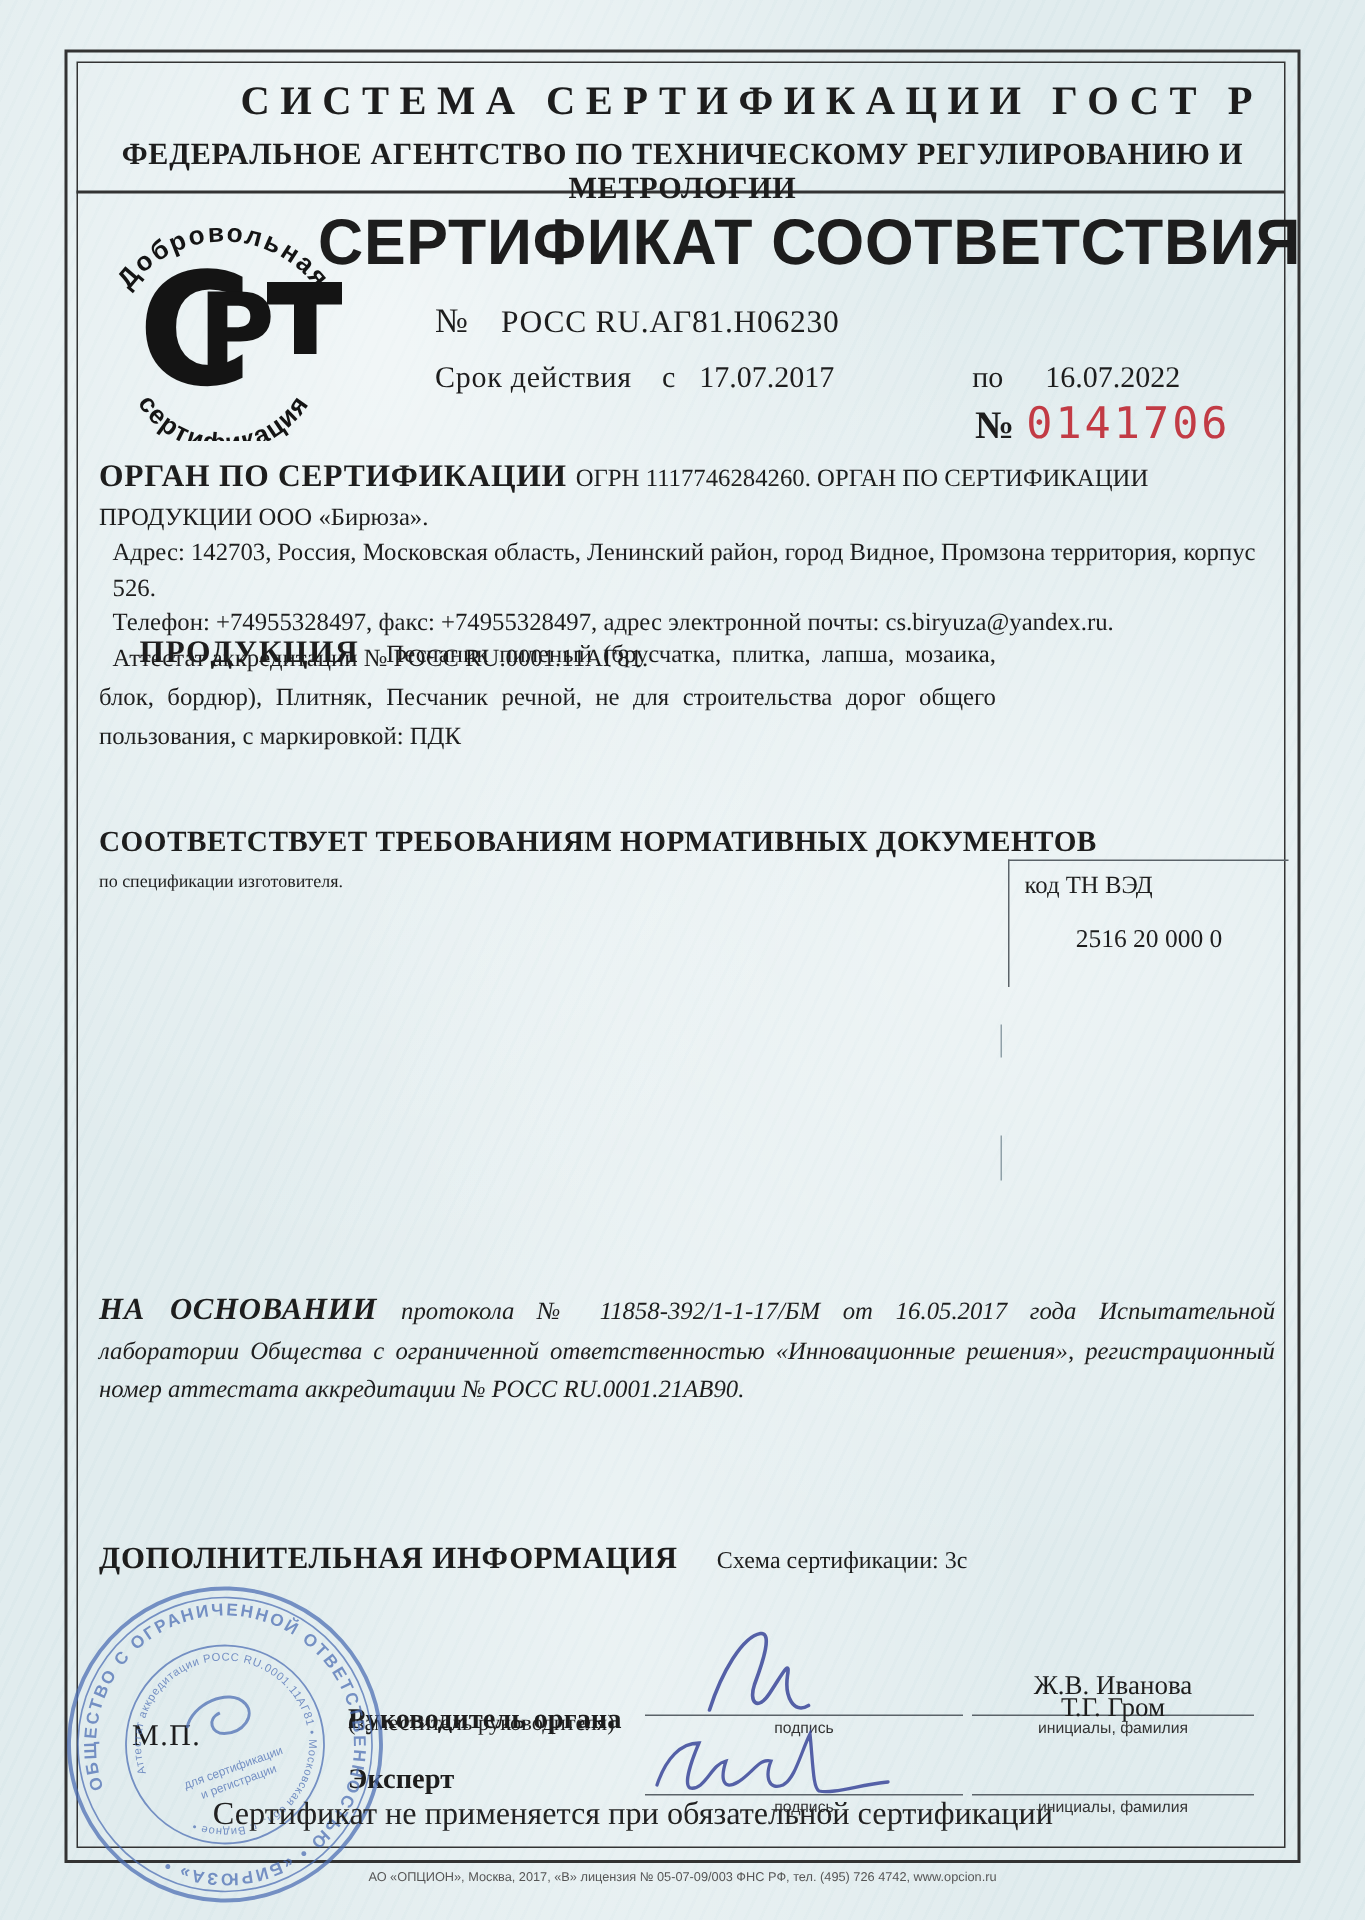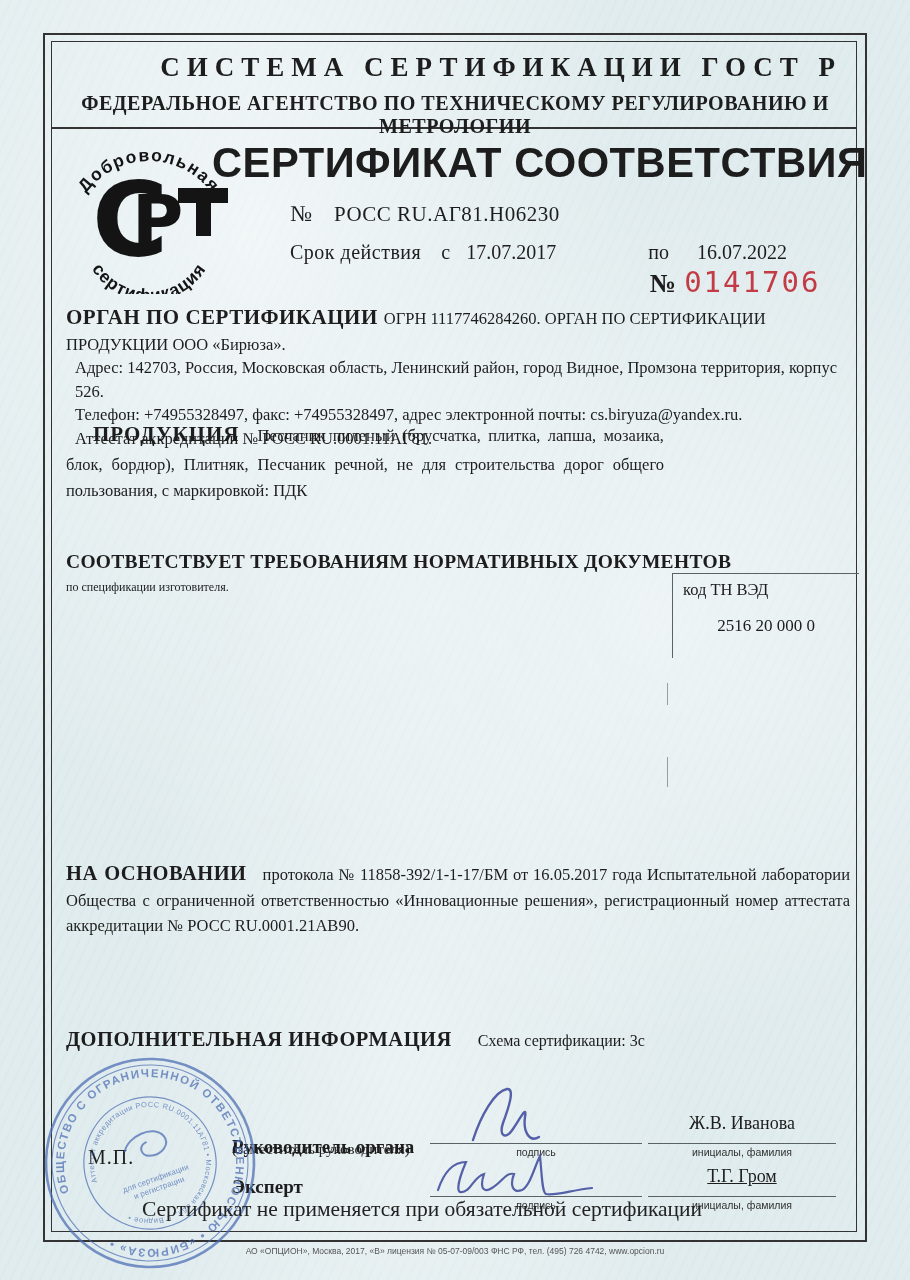--- a/index.html
+++ b/index.html
@@ -48,21 +48,21 @@
   .codebox .c{text-align:center;margin-top:8px;font-size:15.5px;}
   .codebox .big{font-size:18px;letter-spacing:.5px;}
   .box-ok{top:439px;height:102px;}
   .box-tnved{top:573px;height:84px;}
   .box-tnved .c{margin-top:16px;font-size:17px;}
   
   .conf-h{left:66px;top:551px;font-weight:bold;font-size:19.5px;letter-spacing:.3px;}
   .conf-t{left:66px;top:580px;font-size:12px;}
   .tick{width:1px;background:#8fa0a8;left:667px;}
   
-  .basis{left:66px;top:858px;width:784px;font-size:16.5px;line-height:1.5;text-align:justify;}
+  .basis{left:66px;top:858px;width:784px;font-size:16.5px;line-height:1.5;text-align:justify;font-style:italic;}
   .basis .h{font-weight:bold;font-size:20.5px;letter-spacing:.5px;margin-right:16px;}
   
   .add{left:66px;top:1028px;white-space:nowrap;}
   .add .h{font-weight:bold;font-size:20.5px;letter-spacing:.5px;}
   .add .t{font-size:16px;margin-left:26px;}
   
   .role1{left:232px;top:1136px;font-weight:bold;font-size:19px;}
   .role1s{left:232px;top:1141px;font-size:15px;}
   .role2{left:232px;top:1176px;font-weight:bold;font-size:19px;}
   .sigline{border-bottom:1px solid #5a6268;height:0;}
@@ -70,21 +70,21 @@
   .nl1{left:648px;top:1143px;width:188px;}
   .sl2{left:430px;top:1196px;width:212px;}
   .nl2{left:648px;top:1196px;width:188px;}
   .cap{font-family:"Liberation Sans",sans-serif;font-size:10.5px;color:#333;text-align:center;}
   .cap1{left:430px;top:1146px;width:212px;}
   .cap2{left:648px;top:1146px;width:188px;}
   .cap3{left:430px;top:1199px;width:212px;}
   .cap4{left:648px;top:1199px;width:188px;}
   .name{font-size:18px;text-align:center;}
   .nm1{left:648px;top:1113px;width:188px;}
-  .nm2{left:648px;top:1166px;width:188px;text-decoration:underline;}
+  .nm2{left:648px;top:1128px;width:188px;}
   .mp{left:88px;top:1146px;font-size:20px;letter-spacing:1px;}
   
   .note{left:52px;top:1197px;width:740px;text-align:center;font-size:21.5px;color:#222;}
   .footer{left:0;top:1246px;width:910px;text-align:center;font-family:"Liberation Sans",sans-serif;font-size:8.5px;color:#555;}
   svg{display:block;}
 </style>
 </head>
 <body>
 
 <div class="page">

